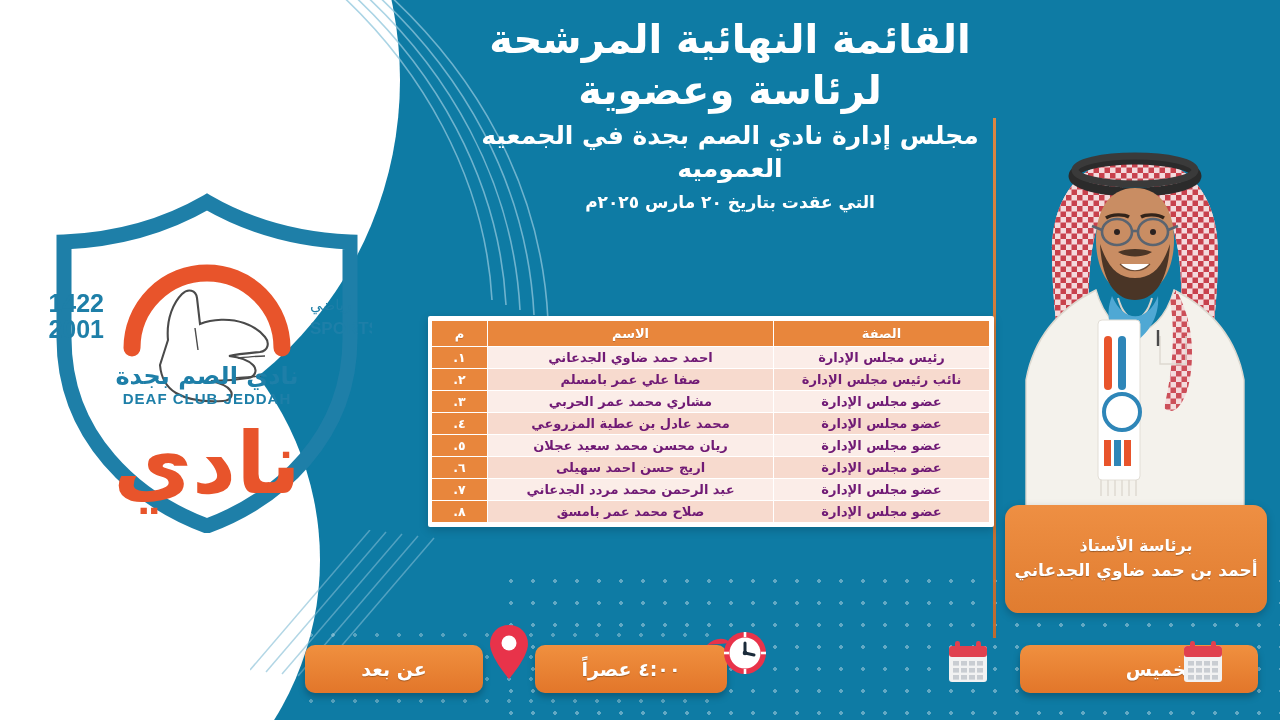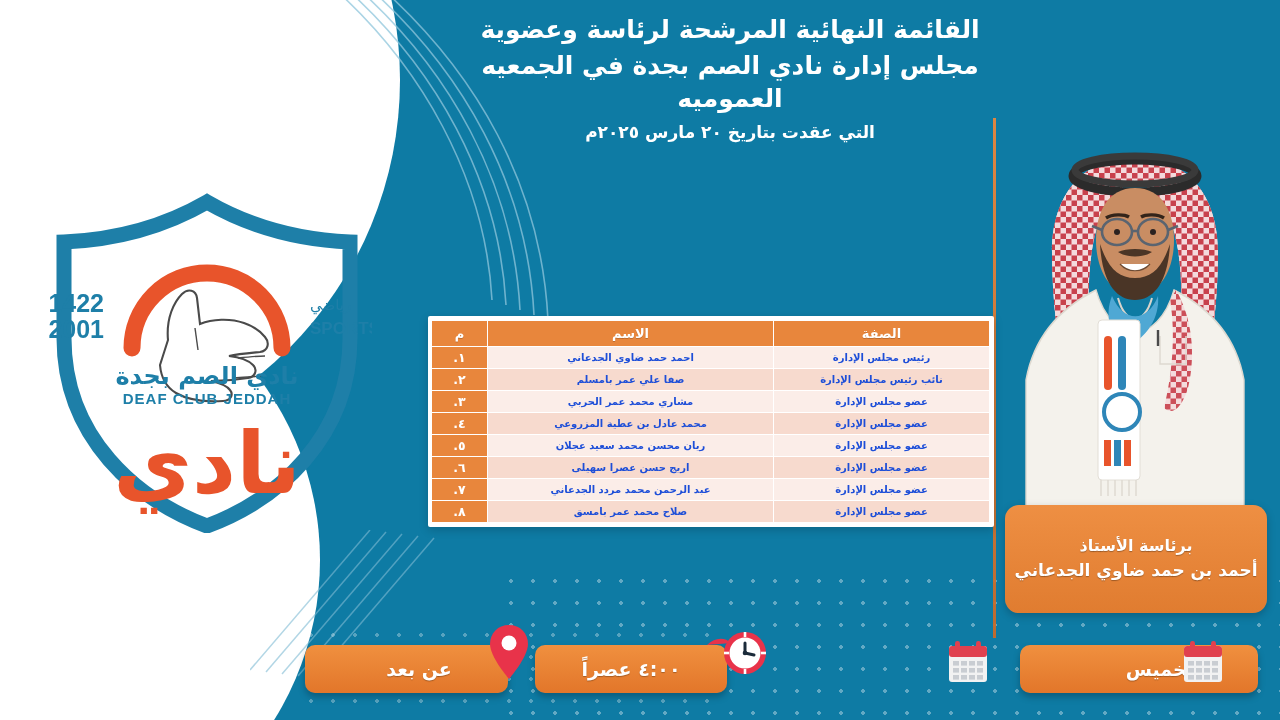--- a/index.html
+++ b/index.html
@@ -39,41 +39,41 @@
     background:linear-gradient(to bottom,#E8863C,#C76A2A);
     opacity:.95;
   }
 
   
   .title-block{
     position:absolute;left:430px;top:14px;width:600px;
     text-align:center;color:#ffffff;
     direction:rtl;
   }
-  .title-l1{font-size:25px;font-weight:bold;line-height:1.28;letter-spacing:.3px;}
+  .title-l1{font-size:40px;font-weight:bold;line-height:1.28;letter-spacing:.3px;}
   .title-l2{font-size:25px;font-weight:bold;line-height:1.30;margin-top:4px;}
   .title-l3{font-size:17px;font-weight:bold;line-height:1.30;margin-top:6px;}
 
   
   .logo-wrap{position:absolute;left:42px;top:188px;width:330px;height:345px;}
 
   
   .table-frame{
     position:absolute;left:428px;top:316px;width:558px;
     background:#ffffff;padding:4px;border-radius:2px;
     box-shadow:0 3px 10px rgba(0,0,0,.18);
   }
   table.roster{border-collapse:collapse;width:100%;direction:rtl;table-layout:fixed;}
   table.roster th,table.roster td{
     border:1px solid #ffffff;
     padding:3px 6px;
-    font-size:10px;
+    font-size:13px;
     text-align:center;
     white-space:nowrap;
-    color:#1d4ed8;
+    color:#701a75;
     font-weight:bold;
   }
   table.roster thead th{
     background:#E8863C;color:#ffffff;font-size:13px;
     font-weight:bold;padding:5px 6px;
     text-shadow:0 1px 0 rgba(0,0,0,.18);
   }
   col.c-num{width:56px;}
   col.c-name{width:286px;}
   col.c-role{width:216px;}
@@ -102,21 +102,21 @@
 
   
   .badge{
     position:absolute;height:48px;border-radius:10px;
     background:linear-gradient(180deg,#F0903F 0%,#E2762A 100%);
     display:flex;align-items:center;justify-content:center;
     color:#ffffff;font-weight:bold;font-size:19px;direction:rtl;
     box-shadow:0 4px 7px rgba(0,0,0,.25);
     text-shadow:0 1px 1px rgba(0,0,0,.28);
   }
-  #badge-remote{left:305px;top:645px;width:178px;padding-left:25px;}
+  #badge-remote{left:305px;top:645px;width:178px;}
   #badge-time{left:535px;top:645px;width:192px;}
   #badge-date{left:772px;top:645px;width:192px;}
   #badge-day{left:1020px;top:645px;width:190px;padding-left:48px;}
 
   .icon-abs{position:absolute;}
   #pin-icon{left:488px;top:623px;width:42px;height:58px;}
   #clock-icon{left:705px;top:625px;width:62px;height:56px;}
   #cal-icon-1{left:947px;top:640px;width:42px;height:44px;}
   #cal-icon-2{left:1182px;top:640px;width:42px;height:44px;}
 </style>
@@ -321,21 +321,21 @@
           <td class="name">محمد عادل بن عطية المزروعي</td>
           <td class="num">٤.</td>
         </tr>
         <tr>
           <td class="role">عضو مجلس الإدارة</td>
           <td class="name">ريان محسن محمد سعيد عجلان</td>
           <td class="num">٥.</td>
         </tr>
         <tr>
           <td class="role">عضو مجلس الإدارة</td>
-          <td class="name">اريج حسن عصرا سهيلى</td>
+          <td class="name">اريج حسن احمد سهيلى</td>
           <td class="num">٦.</td>
         </tr>
         <tr>
           <td class="role">عضو مجلس الإدارة</td>
           <td class="name">عبد الرحمن محمد مردد الجدعاني</td>
           <td class="num">٧.</td>
         </tr>
         <tr>
           <td class="role">عضو مجلس الإدارة</td>
           <td class="name">صلاح محمد عمر بامسق</td>

